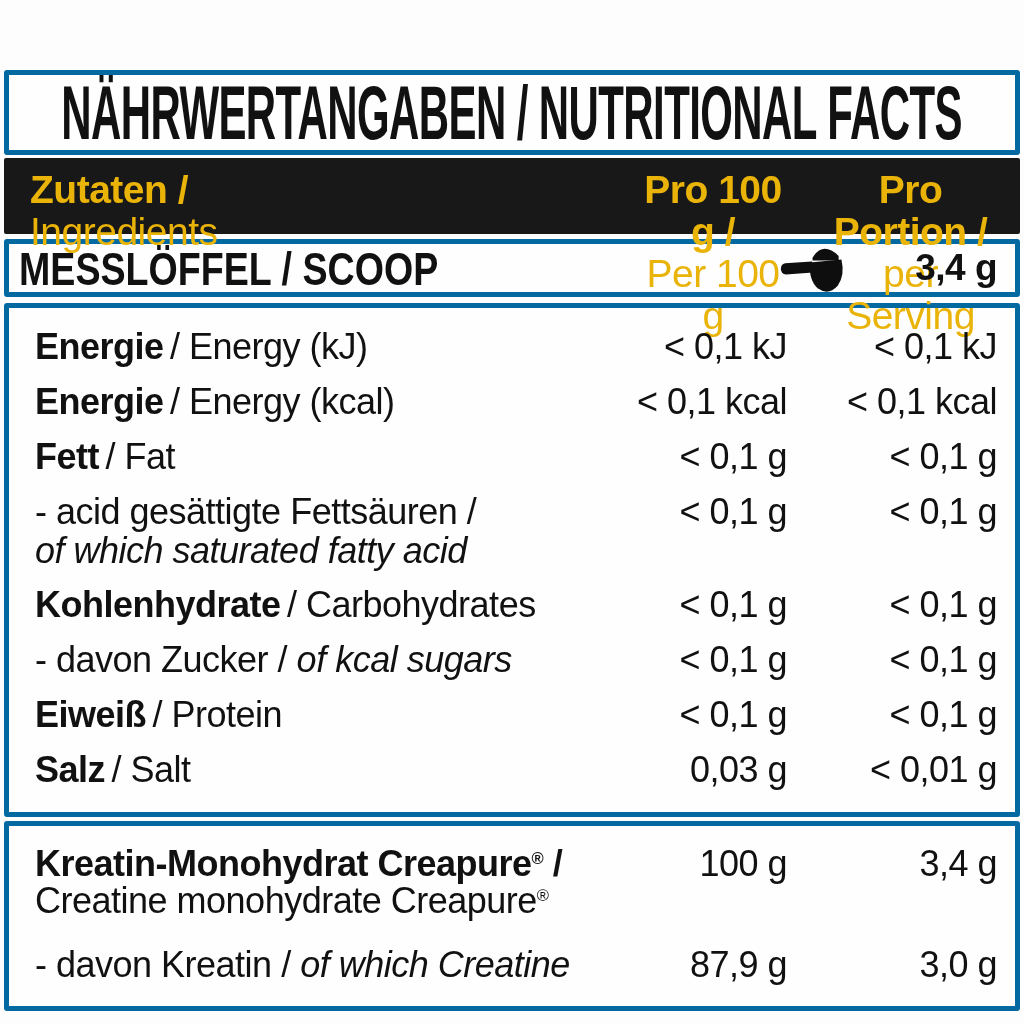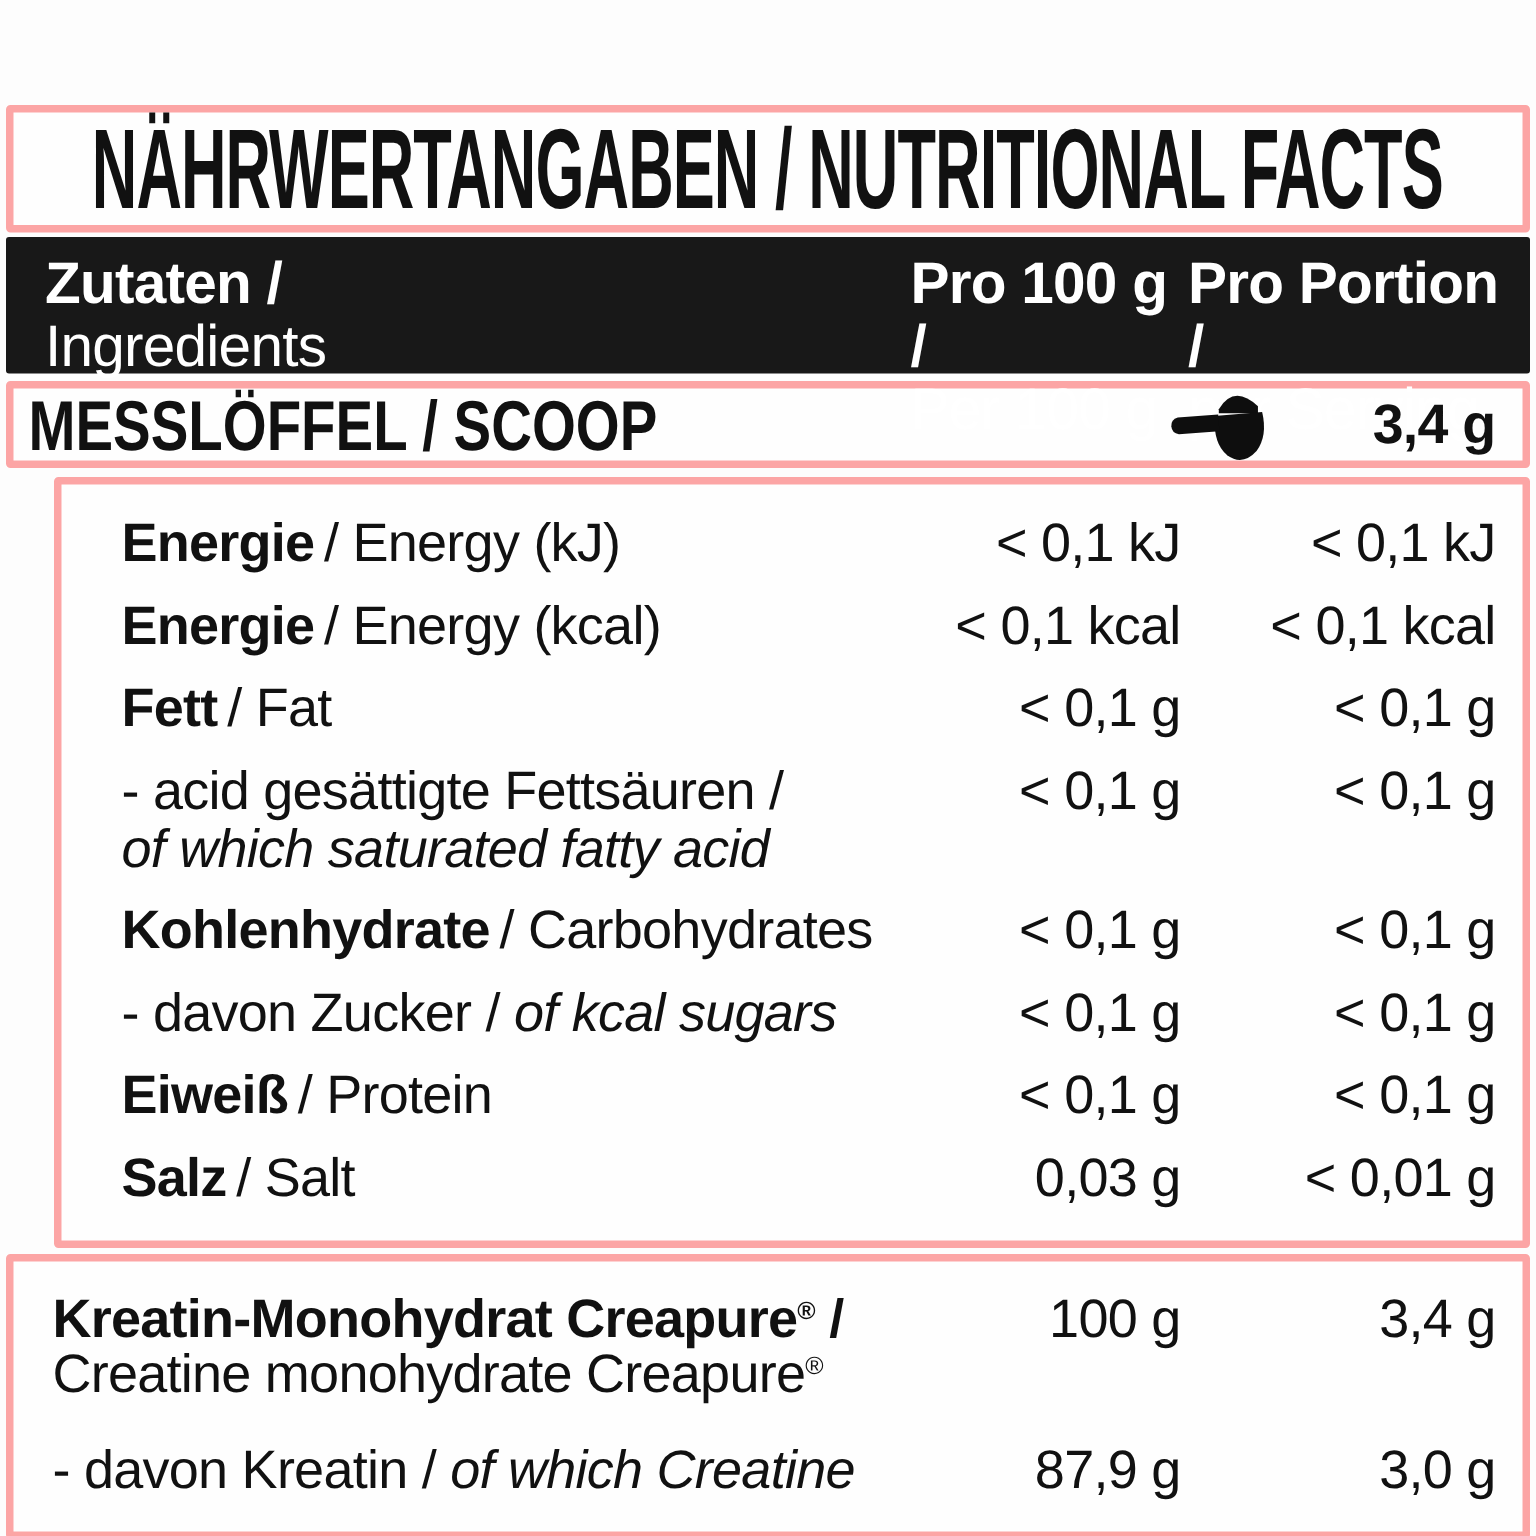--- a/index.html
+++ b/index.html
@@ -9,21 +9,21 @@
     background: #fdfdfd;
     font-family: "Liberation Sans", sans-serif;
     color: #111;
     overflow: hidden;
   }
   .label {
     margin: 70px 4px 0 4px;
     width: 1016px;
   }
   .box {
-    border: 5px solid #fca5a5;
+    border: 5px solid #0369a1;
     background: #fefefe;
     border-radius: 3px;
   }
 
   
   .title-box {
     height: 85px;
     display: flex; align-items: center; justify-content: center;
     overflow: hidden;
   }
@@ -40,28 +40,28 @@
   
   .grid-cols {
     display: grid;
     grid-template-columns: 1fr 185px 210px;
     padding-left: 26px;
     padding-right: 18px;
   }
   .header-bar {
     margin-top: 3px;
     background: #181818;
-    color: #ffffff;
-    height: 91px;
+    color: #eab308;
+    height: 76px;
     padding-top: 11px;
     border-radius: 2px;
   }
   .header-bar .hcell { line-height: 1.08; font-size: 39px; letter-spacing: -0.5px; }
   .header-bar .hc1 { text-align: left; }
-  .header-bar .hc2, .header-bar .hc3 { text-align: left; }
+  .header-bar .hc2, .header-bar .hc3 { text-align: center; margin-left: 27px; }
   .header-bar .de { font-weight: bold; display: block; }
   .header-bar .en { font-weight: normal; display: block; }
 
   
   .scoop-box {
     margin-top: 5px;
     height: 58px;
     display: flex; align-items: center;
     padding: 0 18px 0 10px;
   }
@@ -78,21 +78,21 @@
   .scoop-value {
     font-weight: bold;
     font-size: 37px;
     min-width: 120px;
     text-align: right;
     white-space: nowrap;
     letter-spacing: -0.5px;
   }
 
   
-  .main-box { margin-top: 6px; padding: 12px 0 14px 14px; margin-left: 32px; }
+  .main-box { margin-top: 6px; padding: 12px 0 14px 0; }
   .row {
     display: grid;
     grid-template-columns: 1fr 185px 210px;
     align-items: start;
     padding: 8px 18px 8px 26px;
     font-size: 36px;
     line-height: 1.08;
     letter-spacing: -0.5px;
   }
   .row .name { white-space: nowrap; }

